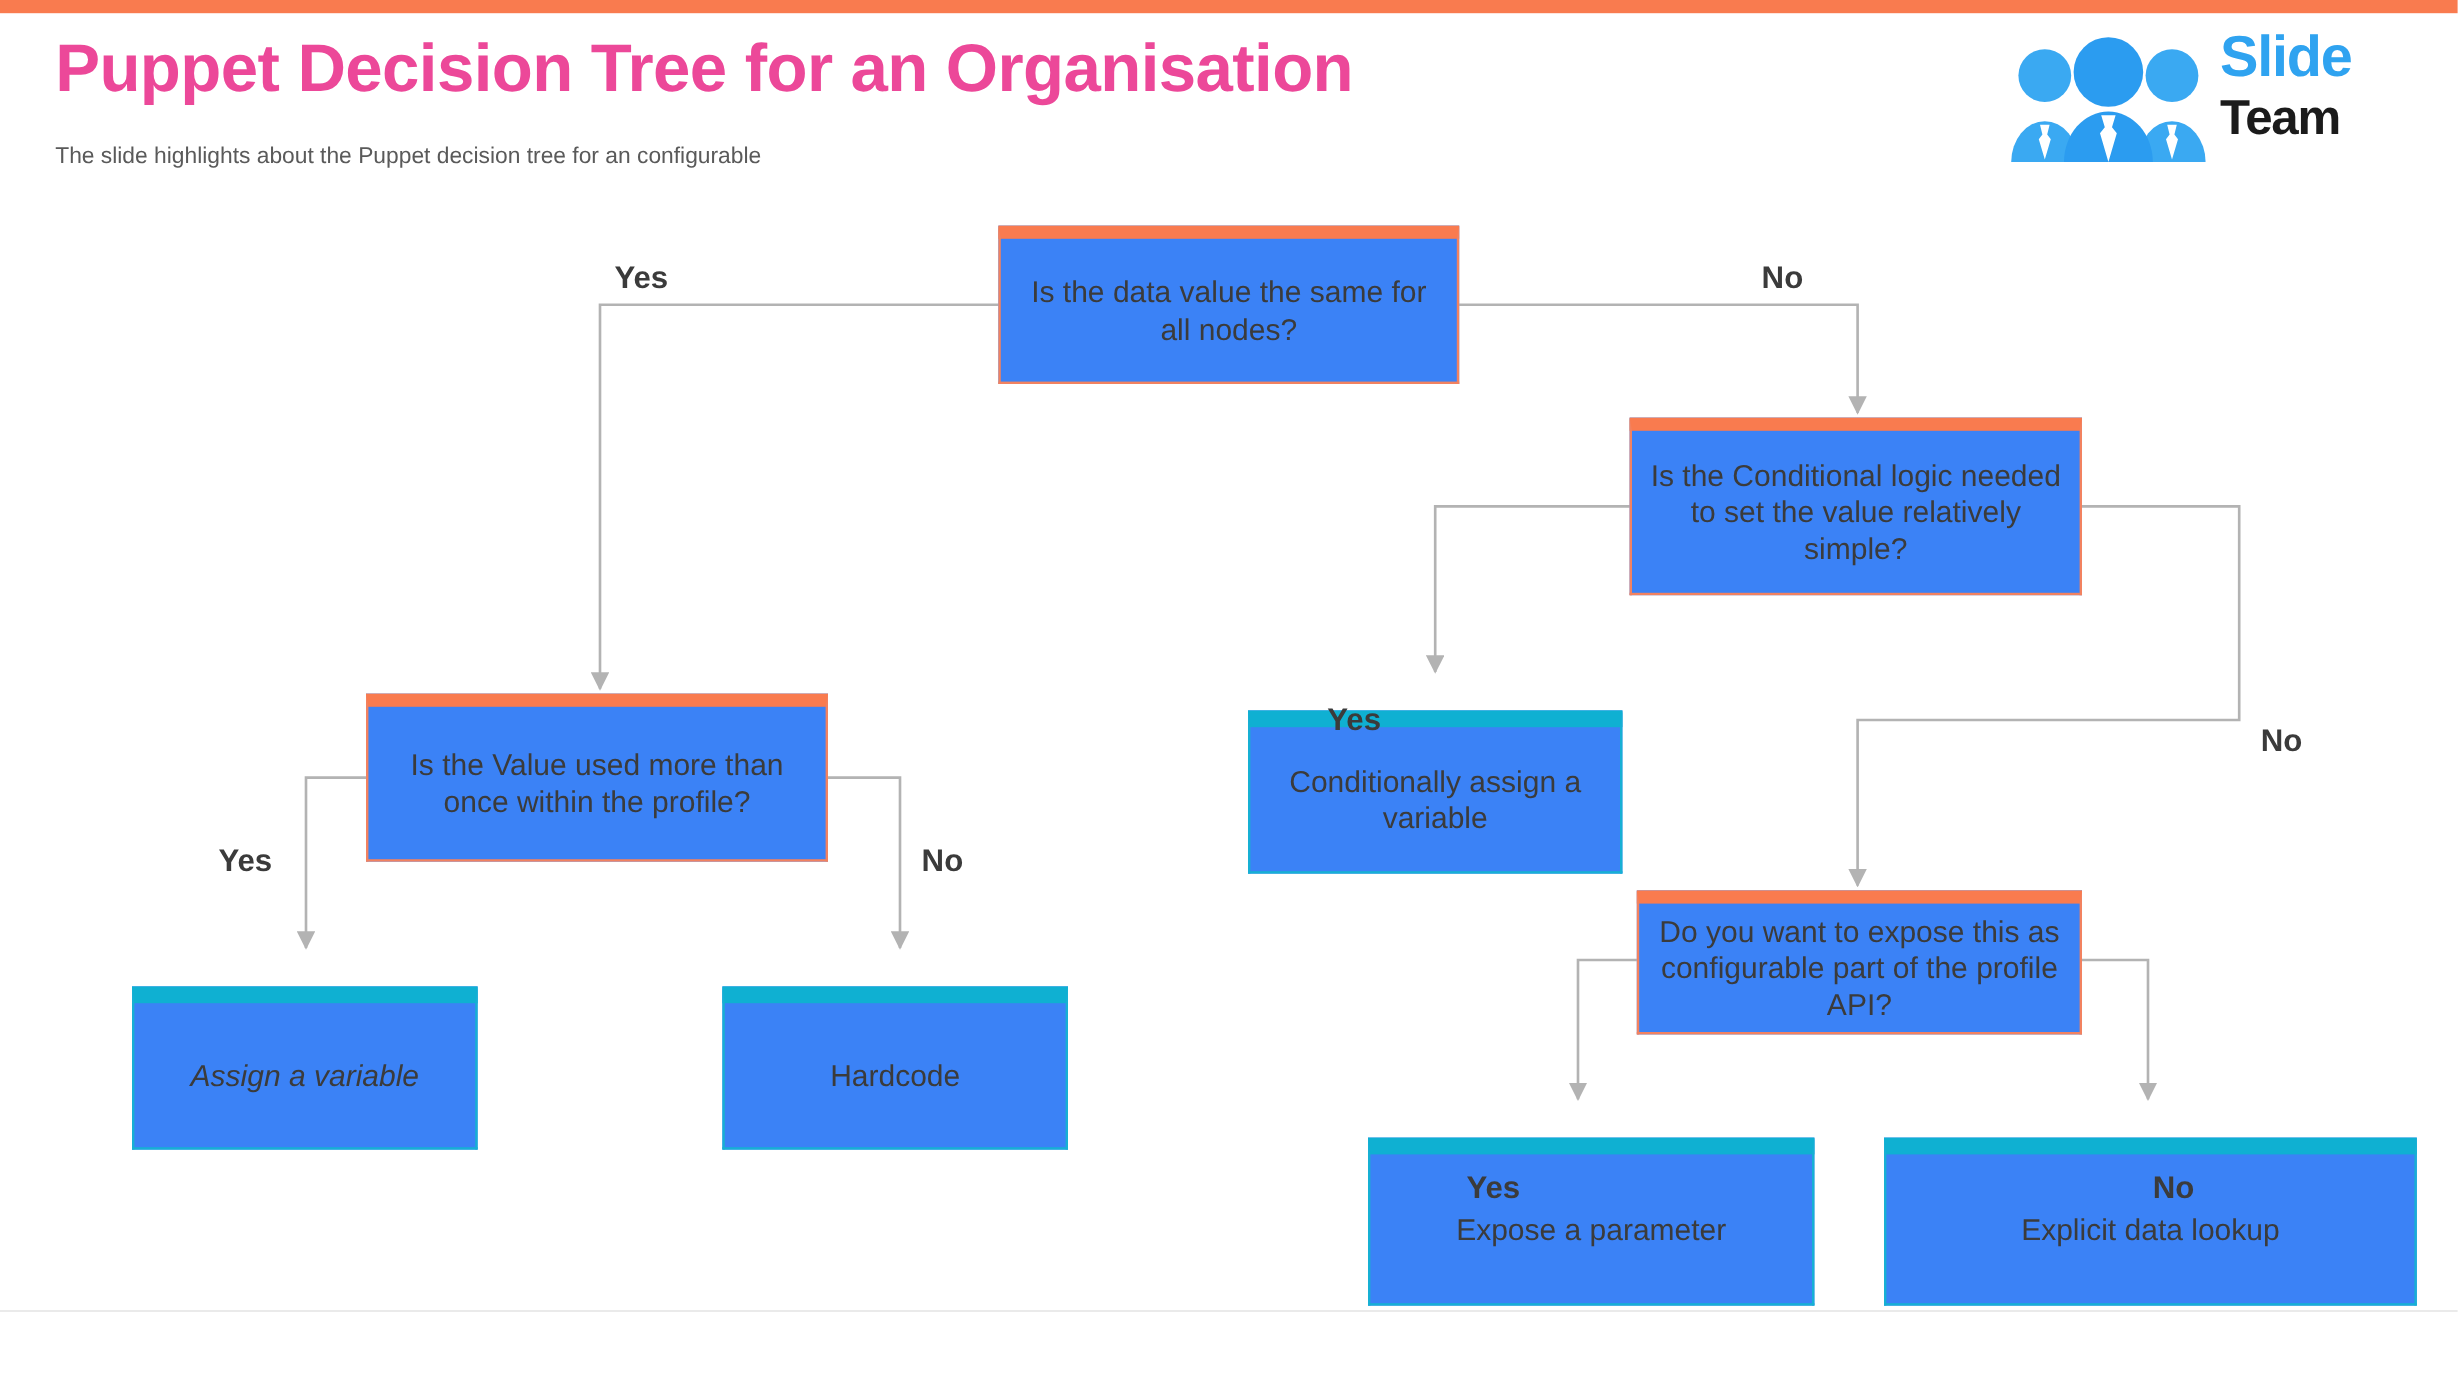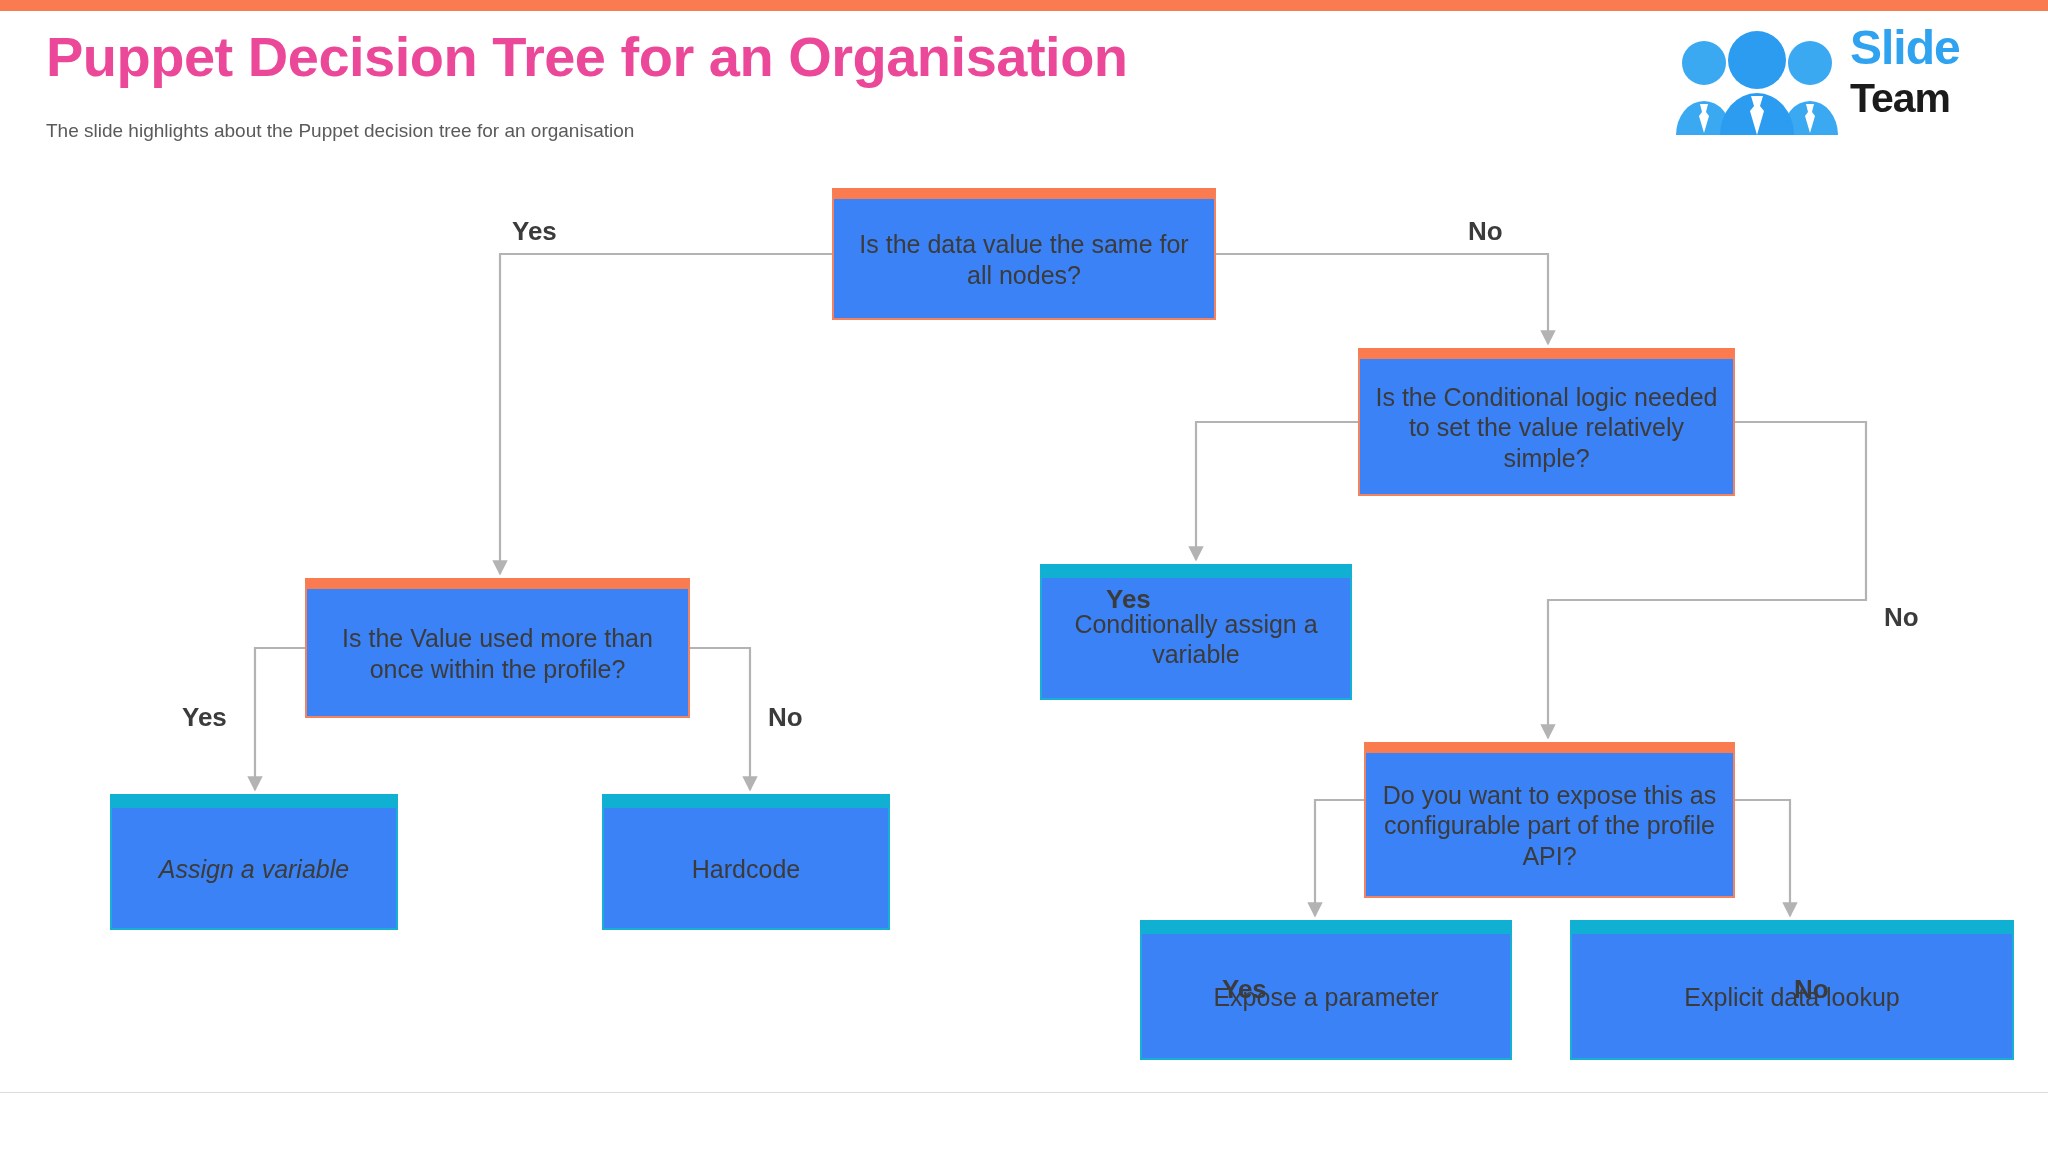--- a/index.html
+++ b/index.html
@@ -57,41 +57,42 @@
     line-height:1.22;
     padding:4px 12px 2px 12px;
   }
   .node.orange{
     border:2px solid #f28260;
     border-top:11px solid #f97b4f;
   }
   .node.teal{
     border:2px solid #17b0d4;
     border-top:14px solid #0fb0d2;
+    margin-top:28px;
   }
 
   
   .elabel{
     position:absolute;
     font-size:26px;font-weight:bold;color:#3b3b3b;
     white-space:nowrap;
   }
 
   
   .divider{position:absolute;left:0;top:1092px;width:2048px;height:1px;background:#dcdcdc;}
 </style>
 </head>
 <body>
 
 <div id="slide">
 
   <div class="top-bar"></div>
 
   <div class="title">Puppet Decision Tree for an Organisation</div>
-  <div class="subtitle">The slide highlights about the Puppet decision tree for an organisation</div>
+  <div class="subtitle">The slide highlights about the Puppet decision tree for an configurable</div>
 
   <div class="logo">
     <div class="logo-mark">
       <svg viewBox="0 0 170 105" width="170" height="105">
 
         <circle cx="32" cy="33" r="22" fill="#3aa9f2"></circle>
         <path d="M4 105 A28 34 0 0 1 60 105 Z" fill="#3aa9f2"></path>
         <path d="M28 74 h8 l-2 8 l3 4 l-5 17 l-5 -17 l3 -4 z" fill="#ffffff"></path>
 
         <circle cx="138" cy="33" r="22" fill="#3aa9f2"></circle>
@@ -142,21 +143,21 @@
     </div>
 
     <div class="node orange" style="left:305px;top:428px;width:385px;height:140px;">
       <span>Is the Value used more than once within the profile?</span>
     </div>
 
     <div class="node orange" style="left:1358px;top:198px;width:377px;height:148px;">
       <span>Is the Conditional logic needed to set the value relatively simple?</span>
     </div>
 
-    <div class="node orange" style="left:1364px;top:592px;width:371px;height:156px;">
+    <div class="node orange" style="left:1364px;top:592px;width:371px;height:120px;">
       <span>Do you want to expose this as configurable part of the profile API?</span>
     </div>
 
     <div class="node teal" style="left:110px;top:644px;width:288px;height:136px;font-style:italic;">
       <span>Assign a variable</span>
     </div>
 
     <div class="node teal" style="left:602px;top:644px;width:288px;height:136px;">
       <span>Hardcode</span>
     </div>

